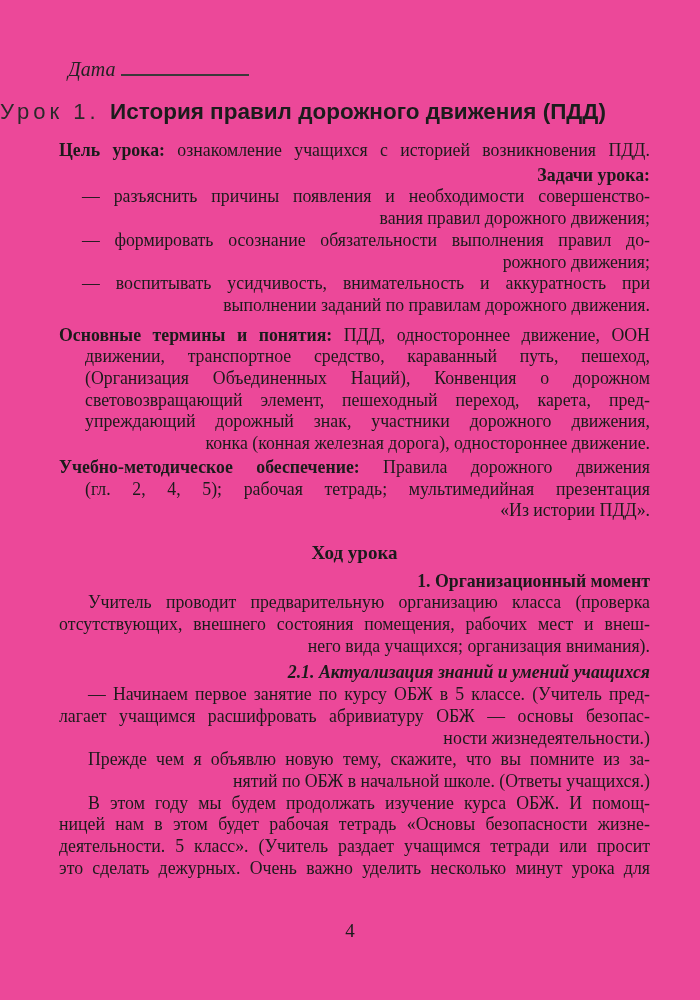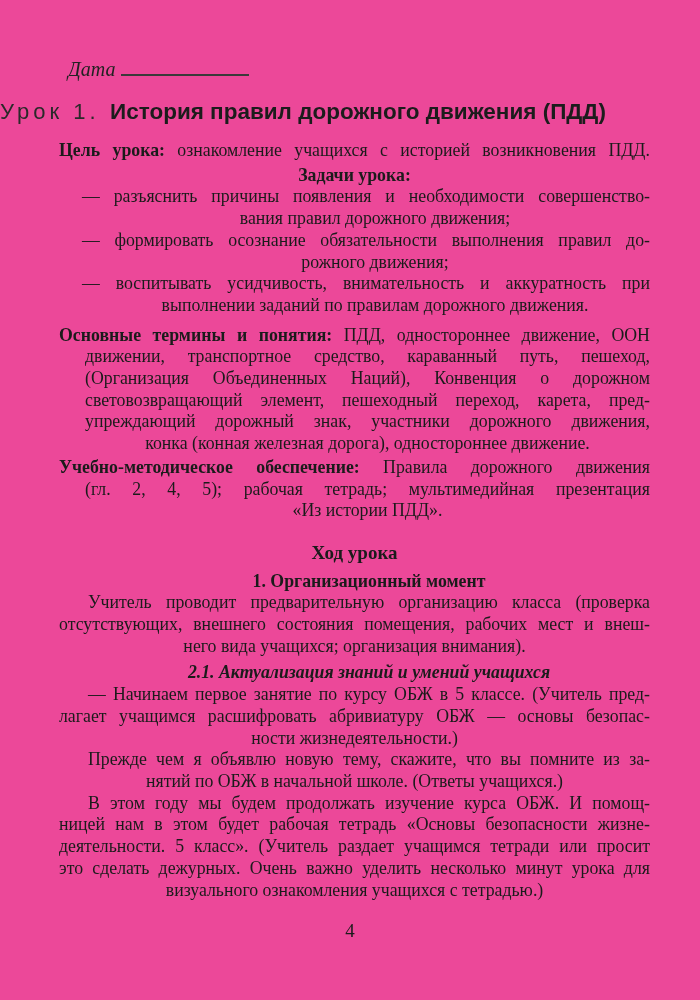--- a/index.html
+++ b/index.html
@@ -24,21 +24,21 @@
     color:#1c1c1c; white-space:nowrap;
   }
   .lesson-title .prefix { font-weight:400; font-size:22px; letter-spacing:4px; color:#2a2a2a; }
   .lesson-title .main   { font-weight:700; font-size:22.5px; letter-spacing:0; margin-left:6px; }
   
   .body-col {
     position:absolute; left:59px; top:140px; width:591px;
     font-size:17.8px; line-height:21.7px;
   }
   .block { margin:0; }
-  .line { min-height:21.7px; text-align:center; overflow:hidden; }
+  .line { min-height:21.7px; text-align:right; overflow:hidden; }
   .line.just { display:flex; justify-content:space-between; }
   .line.just span { white-space:pre; }
   .b  { font-weight:bold; }
   .bi { font-weight:bold; font-style:italic; }
   
   .k-lead  .line { padding-left:26px; }
   .k-lead  .line.first { padding-left:0; }
   .k-item  .line { padding-left:41px; }
   .k-item  .line.first { padding-left:23px; }
   .k-para  .line { padding-left:0; }
@@ -305,19 +305,18 @@
           <span>сделать</span>
           <span>дежурных.</span>
           <span>Очень</span>
           <span>важно</span>
           <span>уделить</span>
           <span>несколько</span>
           <span>минут</span>
           <span>урока</span>
           <span>для</span>
         </div>
-        <div class="line" data-name="text-line"><span>визуального ознакомления учащихся с тетрадью.)</span></div>
       </div>
     </div>
 
   <div class="page-number" data-name="page-number">4</div>
 
 </div>
 
 </body></html>

